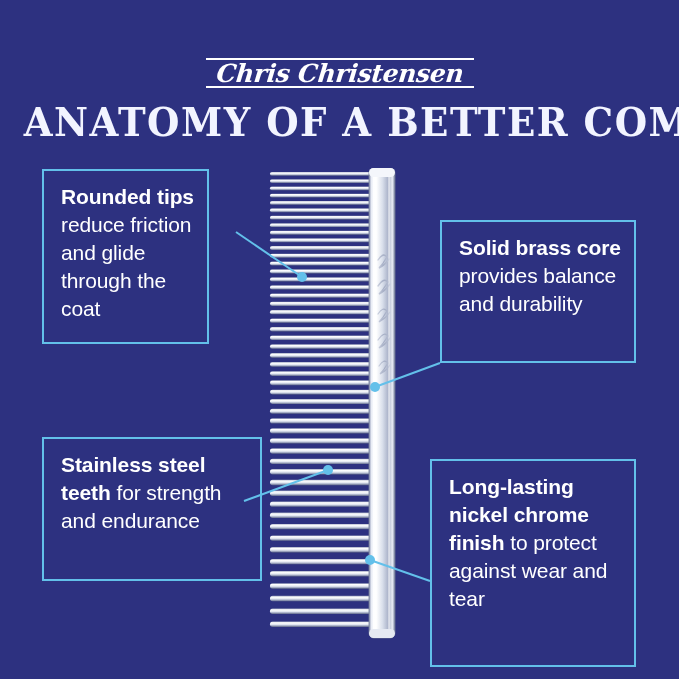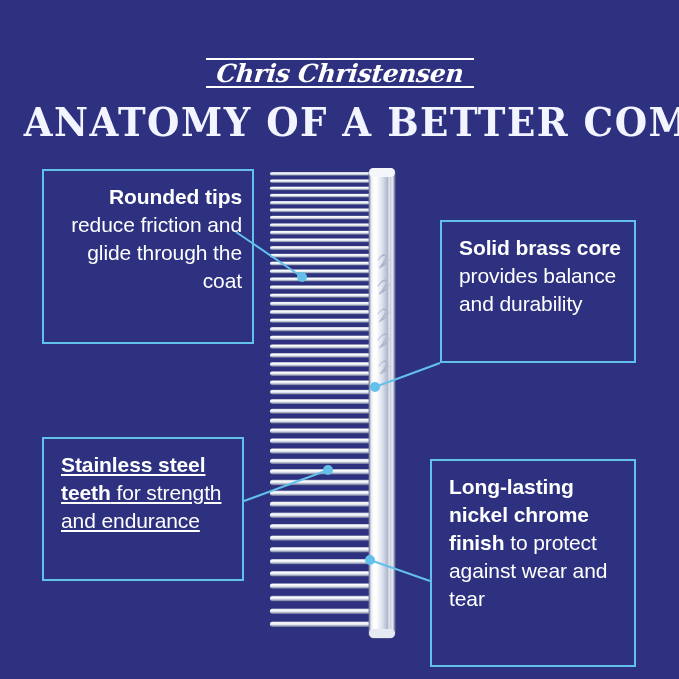--- a/index.html
+++ b/index.html
@@ -87,23 +87,23 @@
     font-size: 21px;
     line-height: 28px;
     padding: 12px 10px 10px 17px;
     font-weight: 400;
     letter-spacing: -0.1px;
   }
   .callout .lead {
     font-weight: 700;
   }
 
-  #callout-1 { left: 42px;  top: 169px; width: 212px; height: 175px; text-align: right; }
+  #callout-1 { left: 42px;  top: 169px; width: 167px; height: 175px; }
   #callout-2 { left: 440px; top: 220px; width: 196px; height: 143px; }
-  #callout-3 { left: 42px;  top: 437px; width: 202px; height: 144px; text-decoration: underline; }
+  #callout-3 { left: 42px;  top: 437px; width: 220px; height: 144px; }
   #callout-4 { left: 430px; top: 459px; width: 206px; height: 208px; }
 
   
   #leaders {
     position: absolute;
     left: 0;
     top: 0;
     width: 679px;
     height: 679px;
     pointer-events: none;

